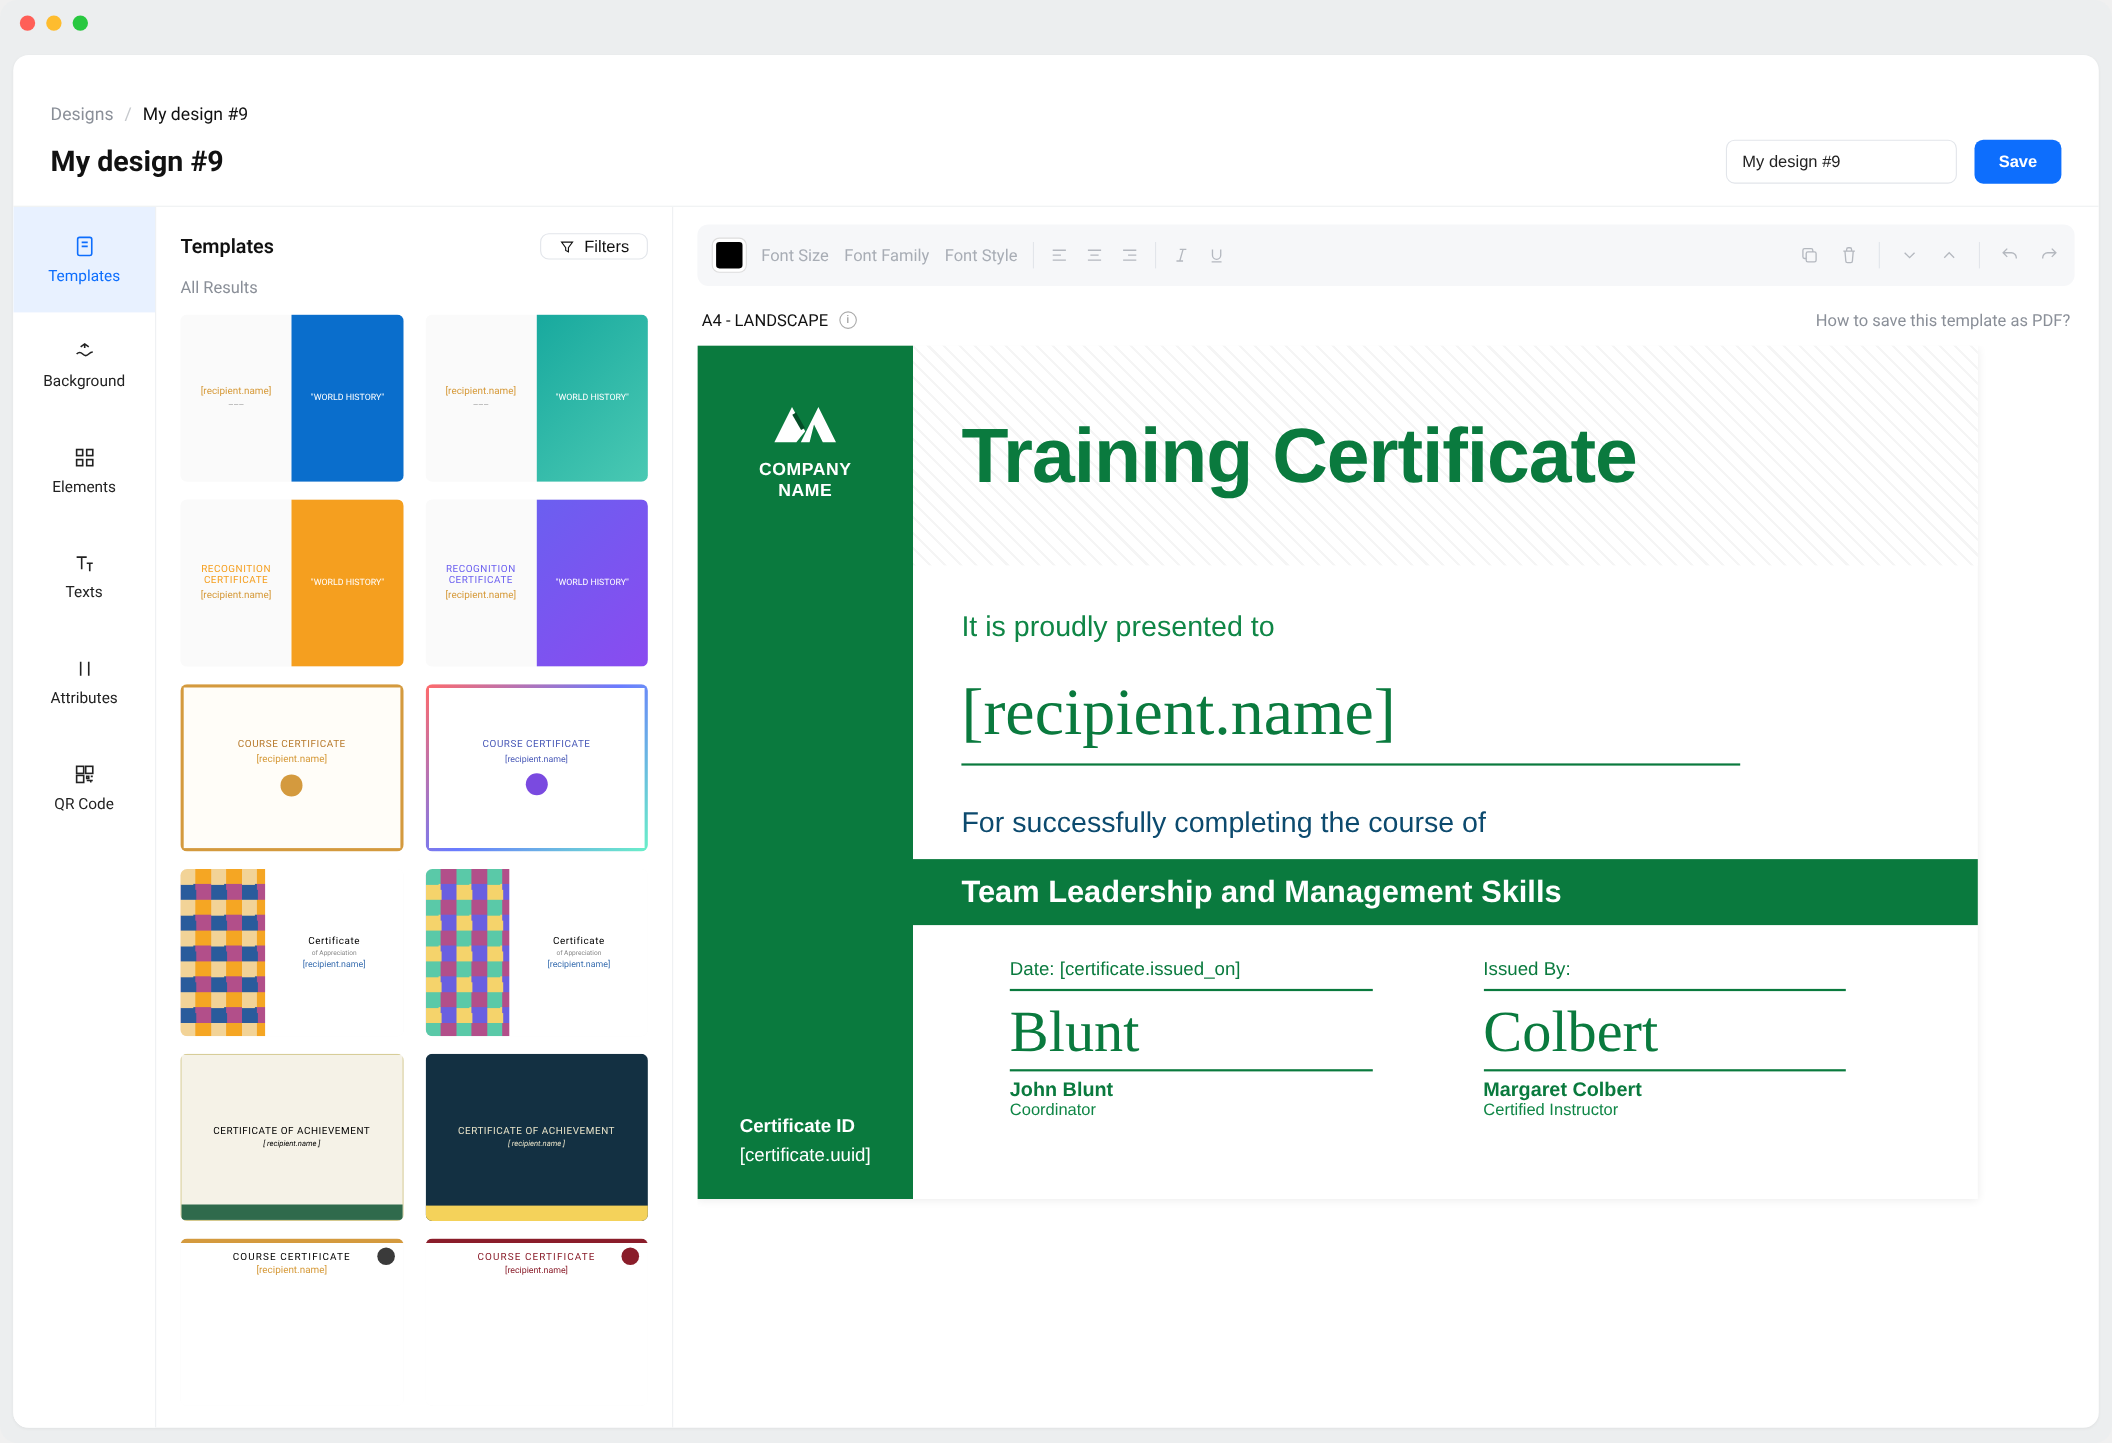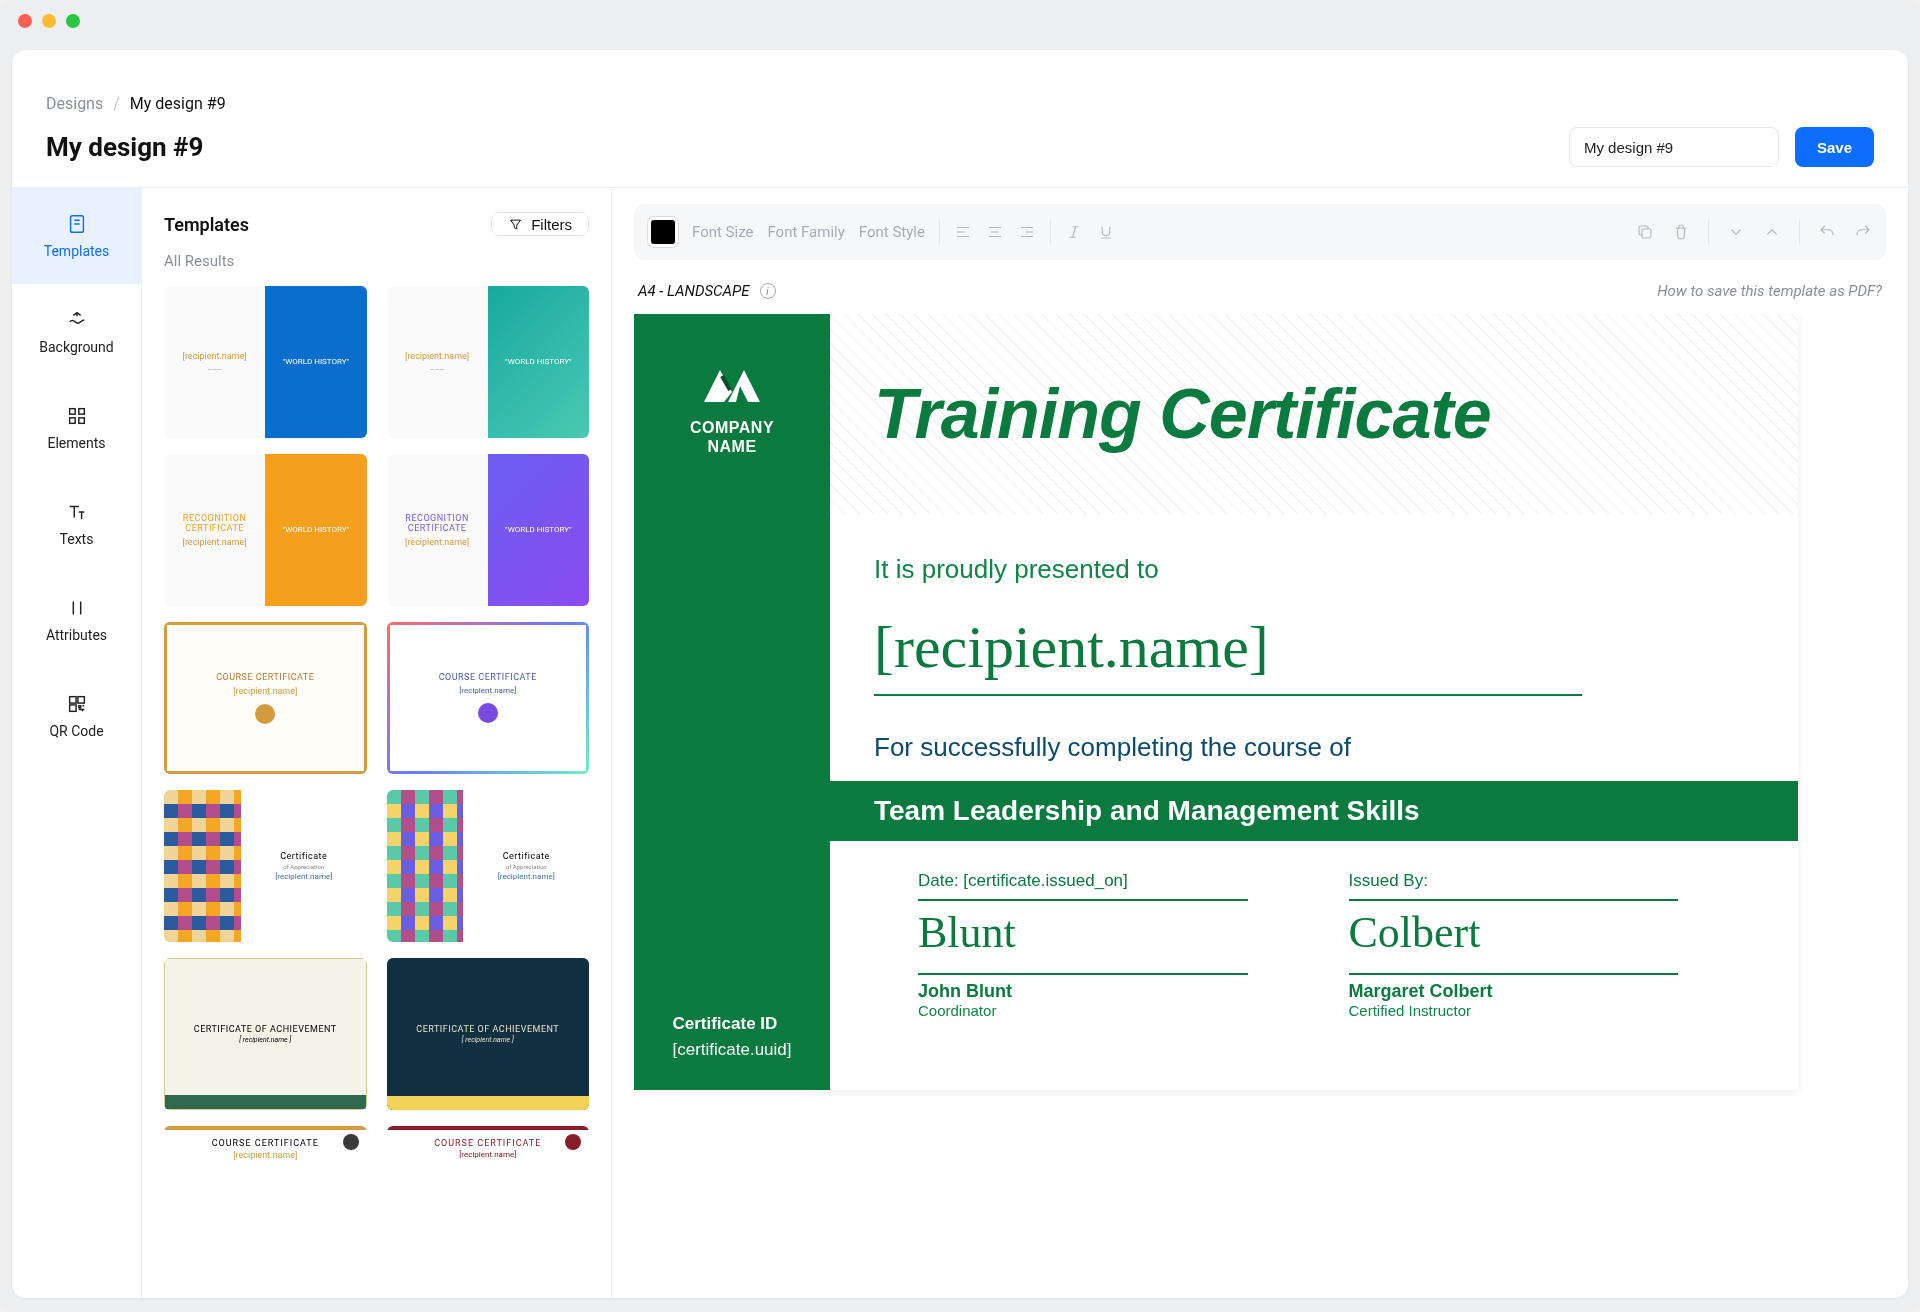--- a/index.html
+++ b/index.html
@@ -70,46 +70,46 @@
 
 .editor { flex: 1; display: flex; flex-direction: column; overflow: hidden; padding: 16px 22px 0 22px; }
 .toolbar { background: #f6f7f9; border-radius: 10px; height: 56px; display: flex; align-items: center; padding: 0 14px; gap: 14px; }
 .color-swatch { width: 30px; height: 30px; background: #000; border-radius: 6px; border: 3px solid #fff; box-shadow: 0 0 0 1px #ddd; cursor: pointer; }
 .tool-text { color: #a8adb5; font-size: 15px; cursor: pointer; }
 .tool-sep { width: 1px; height: 24px; background: #e2e5ea; }
 .tool-icons { display: flex; gap: 14px; color: #b4b8bf; }
 .tool-icons svg, .tool-right svg { width: 18px; height: 18px; stroke: currentColor; fill: none; stroke-width: 1.6; color: inherit; }
 .tool-right { margin-left: auto; display: flex; gap: 18px; align-items: center; color: #b4b8bf; }
 
-.canvas-header { display: flex; justify-content: space-between; align-items: flex-end; padding: 22px 4px 14px 4px; font-style: italic; }
+.canvas-header { display: flex; justify-content: space-between; align-items: flex-end; padding: 22px 4px 14px 4px; }
 .canvas-meta { font-size: 15px; color: #111; display: flex; align-items: center; gap: 10px; }
 .canvas-meta .info { width: 16px; height: 16px; border: 1px solid #aaa; border-radius: 50%; display: inline-flex; align-items: center; justify-content: center; font-size: 10px; color: #888; }
 .canvas-help { color: #8a8f98; font-size: 15px; cursor: pointer; }
 
 .canvas-wrap { flex: 1; overflow: hidden; position: relative; }
 .certificate { width: 1164px; height: 776px; background: #fff; display: flex; box-shadow: 0 2px 8px rgba(0,0,0,0.08); font-family: "Segoe UI", sans-serif; }
 .cert-side { width: 196px; background: #0a7a3e; color: #fff; display: flex; flex-direction: column; align-items: center; padding: 48px 18px 30px 18px; }
 .cert-logo { width: 64px; height: 44px; margin-bottom: 12px; }
 .cert-logo svg { width: 100%; height: 100%; }
 .company-name { font-size: 16px; font-weight: 700; text-align: center; letter-spacing: 0.5px; line-height: 1.2; }
 .cert-side .bottom { margin-top: auto; text-align: left; font-size: 17px; }
 .cert-side .bottom .idlabel { font-weight: 700; margin-bottom: 6px; }
 
 .cert-main { flex: 1; position: relative; display: flex; flex-direction: column; }
-.cert-top { height: 200px; background: repeating-linear-gradient(45deg, #f5f5f5 0 2px, #fff 2px 10px); display: flex; align-items: center; padding-left: 44px; font-style: italic; }
+.cert-top { height: 200px; background: repeating-linear-gradient(45deg, #f5f5f5 0 2px, #fff 2px 10px); display: flex; align-items: center; padding-left: 44px; }
 .cert-title { font-size: 70px; font-weight: 800; color: #0a7a3e; letter-spacing: -1px; }
 .cert-body { padding: 40px 60px 30px 44px; color: #0a7a3e; }
 .presented { font-size: 26px; margin-bottom: 28px; color: #0f8646; }
 .recipient { font-family: "Brush Script MT", cursive; font-size: 60px; color: #0a7a3e; border-bottom: 2px solid #0a7a3e; padding-bottom: 12px; margin-bottom: 36px; width: 82%; }
 .completing { font-size: 26px; color: #0c4a6e; margin-bottom: 18px; }
 .course-band { background: #0a7a3e; color: #fff; font-size: 28px; font-weight: 700; padding: 14px 44px; margin-left: -44px; margin-right: -60px; }
 .cert-footer { display: flex; gap: 101px; padding: 30px 60px 0 44px; }
 .footer-col { flex: 1; color: #0a7a3e; }
 .footer-label { font-size: 17px; border-bottom: 2px solid #0a7a3e; padding-bottom: 8px; margin-bottom: 8px; }
-.signature { font-family: "Brush Script MT", cursive; font-size: 44px; border-bottom: 2px solid #0a7a3e; padding-bottom: 16px; margin-bottom: 6px; line-height: 1.1; }
+.signature { font-family: "Brush Script MT", cursive; font-size: 53px; border-bottom: 2px solid #0a7a3e; padding-bottom: 5px; margin-bottom: 6px; line-height: 1.1; }
 .signer-name { font-weight: 700; font-size: 18px; }
 .signer-role { font-size: 15px; color: #0f8646; }
 </style>
 </head>
 <body>
 
 <div class="window-frame">
   <div class="titlebar">
     <div class="traffic-light tl-red"></div>
     <div class="traffic-light tl-yellow"></div>

